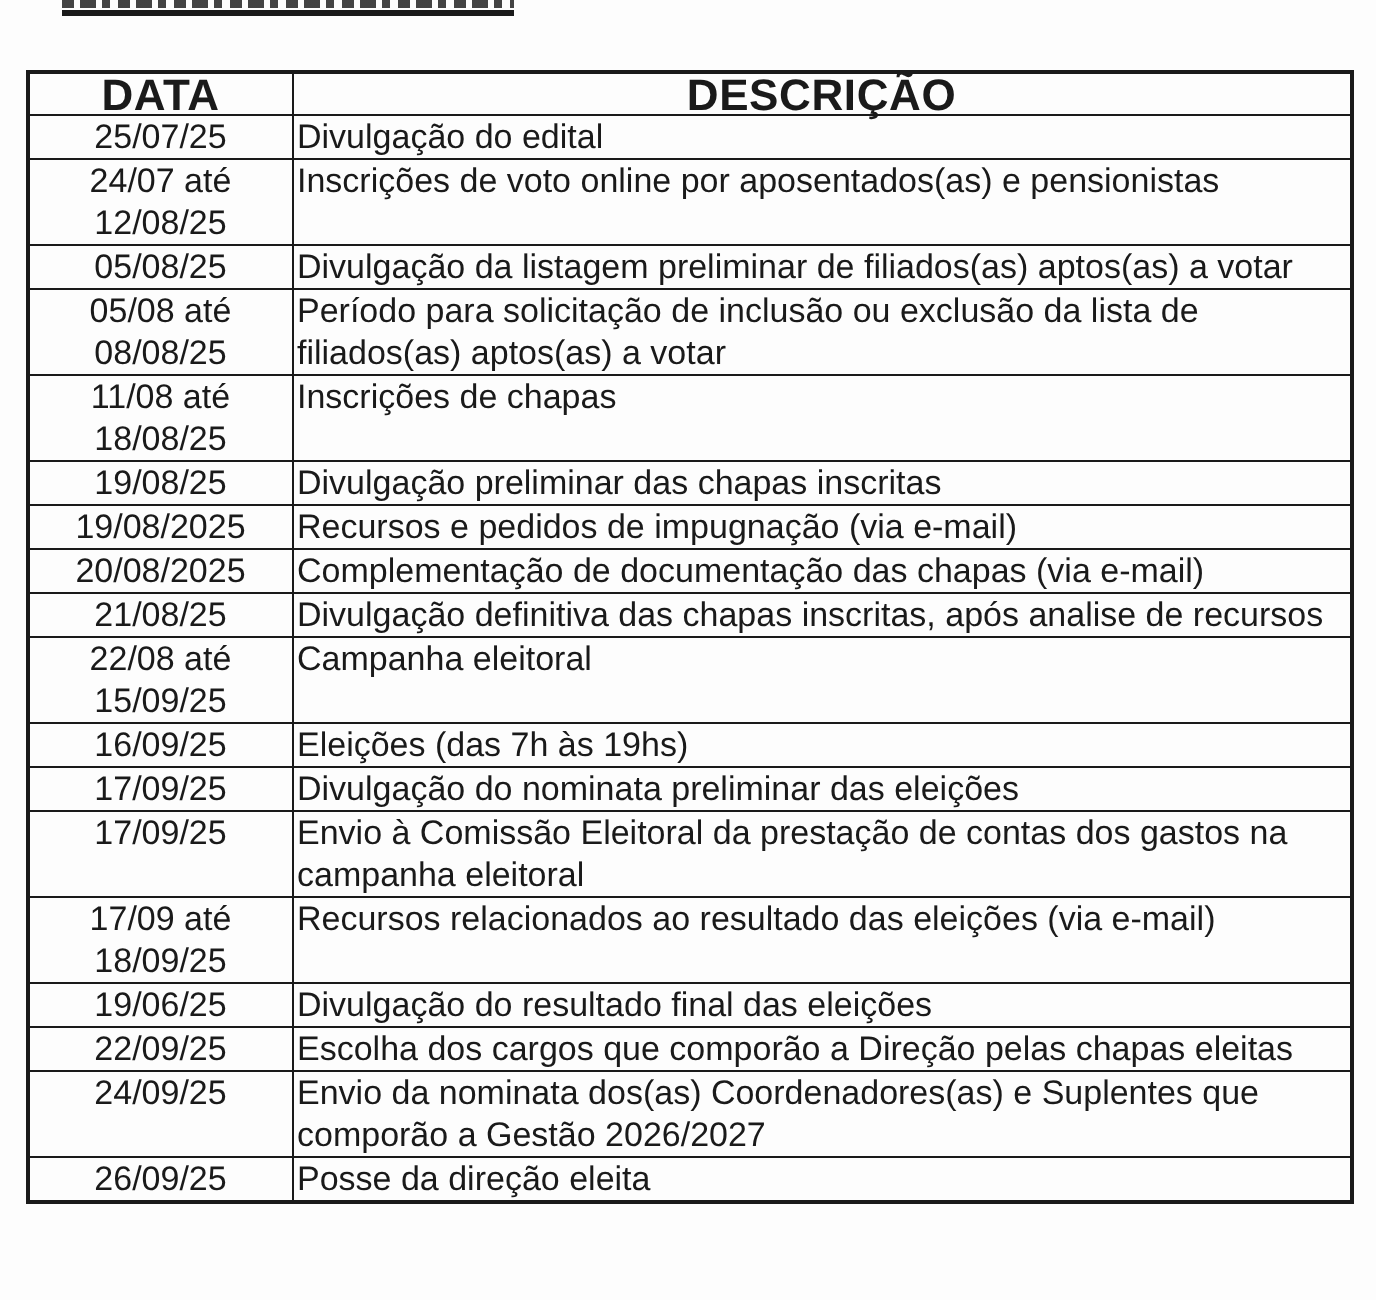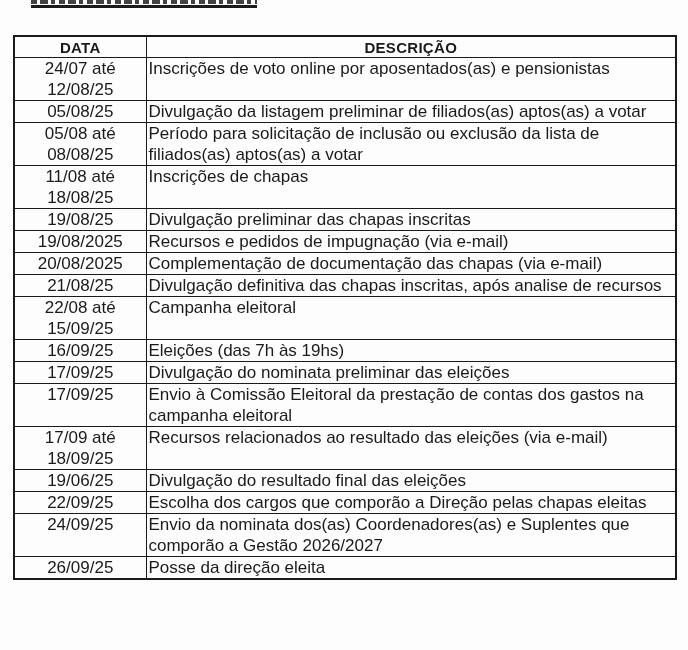--- a/index.html
+++ b/index.html
@@ -50,21 +50,21 @@
   }
   table.schedule col.c-date { width: 132px; }
   table.schedule col.c-desc { width: 530px; }
 
   table.schedule, table.schedule th, table.schedule td {
     border: 1.6px solid #1a1a1a;
   }
   table.schedule { border-width: 2.4px; }
 
   table.schedule th {
-    font-size: 15px;
+    font-size: 22px;
     font-weight: bold;
     line-height: 19px;
     padding: 1px 2px 0 2px;
     text-align: center;
     vertical-align: middle;
     letter-spacing: 0.3px;
   }
   table.schedule td {
     font-size: 17px;
     line-height: 21px;
@@ -94,20 +94,24 @@
     <col class="c-date">
     <col class="c-desc">
   </colgroup>
   <thead>
     <tr>
       <th>DATA</th>
       <th>DESCRIÇÃO</th>
     </tr>
   </thead>
   <tbody id="schedule-body">
+  <tr>
+    <td class="date-cell">25/07/25</td>
+    <td class="desc-cell">Divulgação do edital</td>
+  </tr>
 
   <tr>
     <td class="date-cell">24/07 até
 12/08/25</td>
     <td class="desc-cell">Inscrições de voto online por aposentados(as) e pensionistas</td>
   </tr>
 
   <tr>
     <td class="date-cell">05/08/25</td>
     <td class="desc-cell">Divulgação da listagem preliminar de filiados(as) aptos(as) a votar</td>

